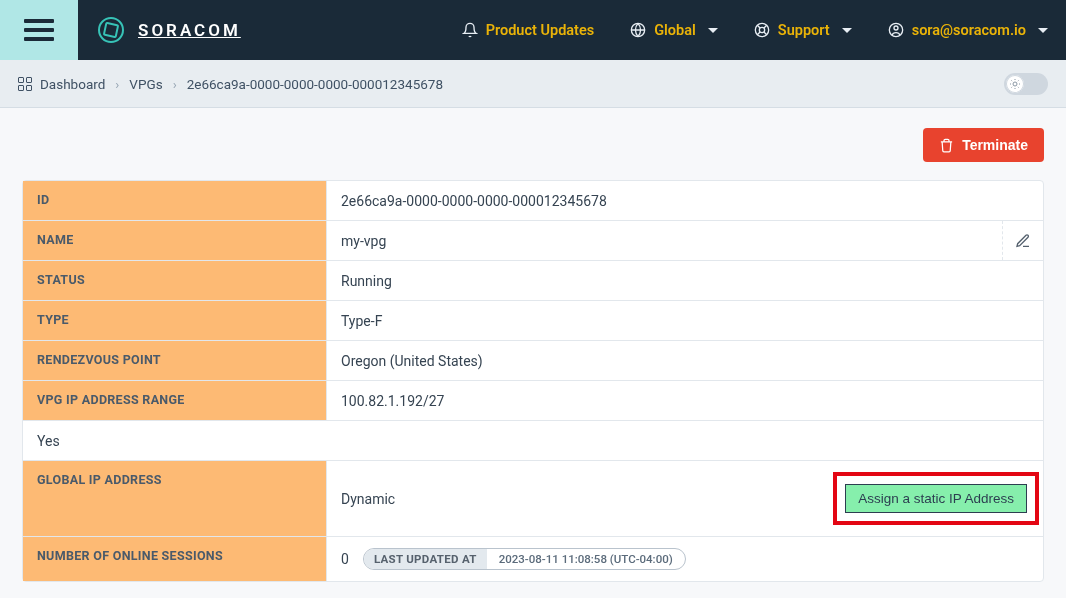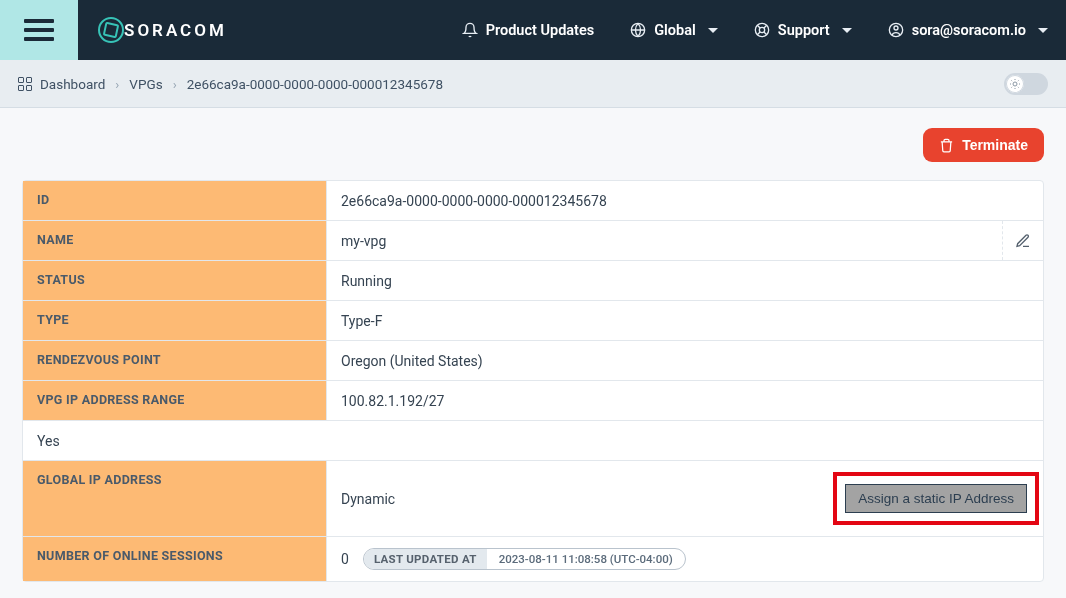--- a/index.html
+++ b/index.html
@@ -37,25 +37,26 @@
     justify-content: space-between;
   }
   .hamburger span {
     height: 4px;
     background: #1a2a38;
     border-radius: 1px;
   }
   .logo {
     display: flex;
     align-items: center;
-    gap: 0;
+    gap: 14px;
     padding-left: 20px;
     font-weight: 600;
     letter-spacing: 3px;
     font-size: 17px;
+    text-decoration: underline;
   }
   .logo-icon {
     width: 26px; height: 26px;
     border: 2px solid #37c3b7;
     border-radius: 50%;
     position: relative;
     display:flex; align-items:center; justify-content:center;
   }
   .logo-icon::before {
     content:"";
@@ -63,21 +64,21 @@
     transform: rotate(12deg);
   }
   .header-spacer { flex: 1; }
   .header-item {
     display: flex;
     align-items: center;
     gap: 8px;
     padding: 0 18px;
     font-size: 14.5px;
     font-weight: 600;
-    color: #ffffff;
+    color: #eab308;
     cursor: pointer;
     height: 60px;
   }
   .header-item svg { width: 16px; height: 16px; fill: none; stroke: #e8eef4; stroke-width: 2; }
   .chev-down {
     width: 0; height: 0;
     border-left: 5px solid transparent;
     border-right: 5px solid transparent;
     border-top: 5px solid #e8eef4;
     margin-left: 4px;
@@ -126,21 +127,21 @@
   }
   .top-actions {
     display: flex;
     justify-content: flex-end;
     margin-bottom: 18px;
   }
   .btn-terminate {
     background: #e8432e;
     color: #fff;
     border: none;
-    border-radius: 9px;
+    border-radius: 4px;
     padding: 9px 16px;
     font-size: 14px;
     font-weight: 600;
     display: flex;
     align-items: center;
     gap: 8px;
     cursor: pointer;
   }
   .btn-terminate svg { width:15px;height:15px;stroke:#fff;fill:none;stroke-width:2; }
 
@@ -212,21 +213,21 @@
     padding-right: 4px;
   }
   .assign-highlight {
     border: 4px solid #e30613;
     padding: 8px;
     display: inline-block;
     margin-right: -14px;
   }
   .btn-assign {
     border: 1px solid #2c3e50;
-    background: #a3a3a3;
+    background: #86efac;
     color: #2c3e50;
     padding: 6px 12px;
     font-size: 13.5px;
     cursor: pointer;
   }
 </style>
 </head>
 <body>
 
 <div class="header">

